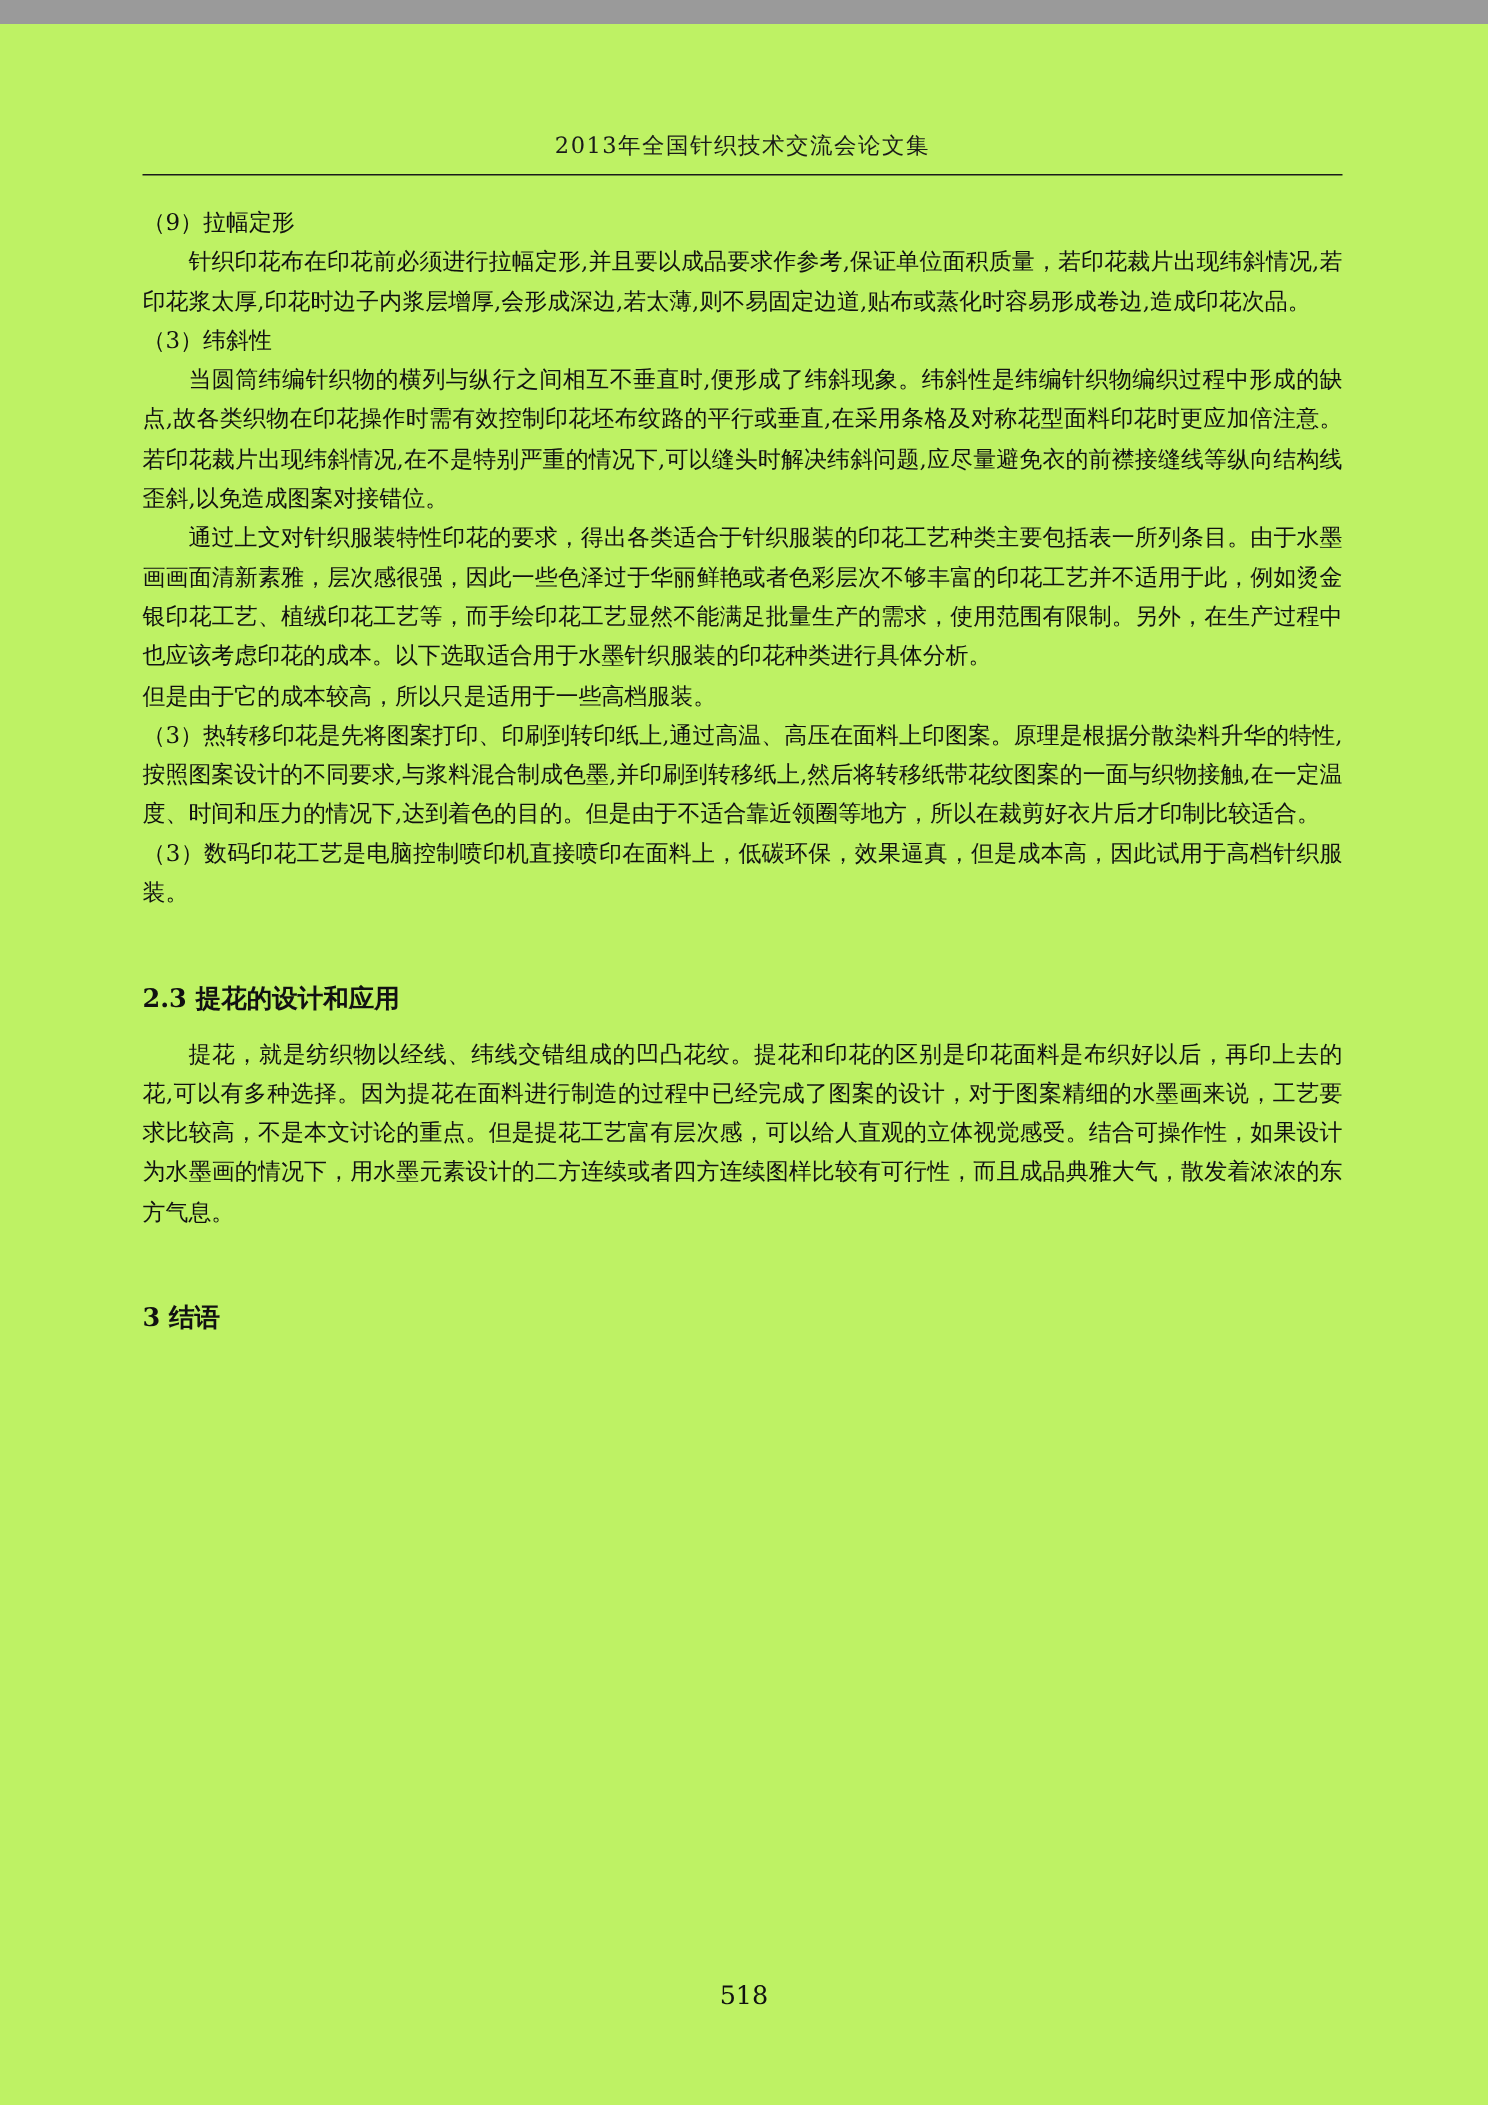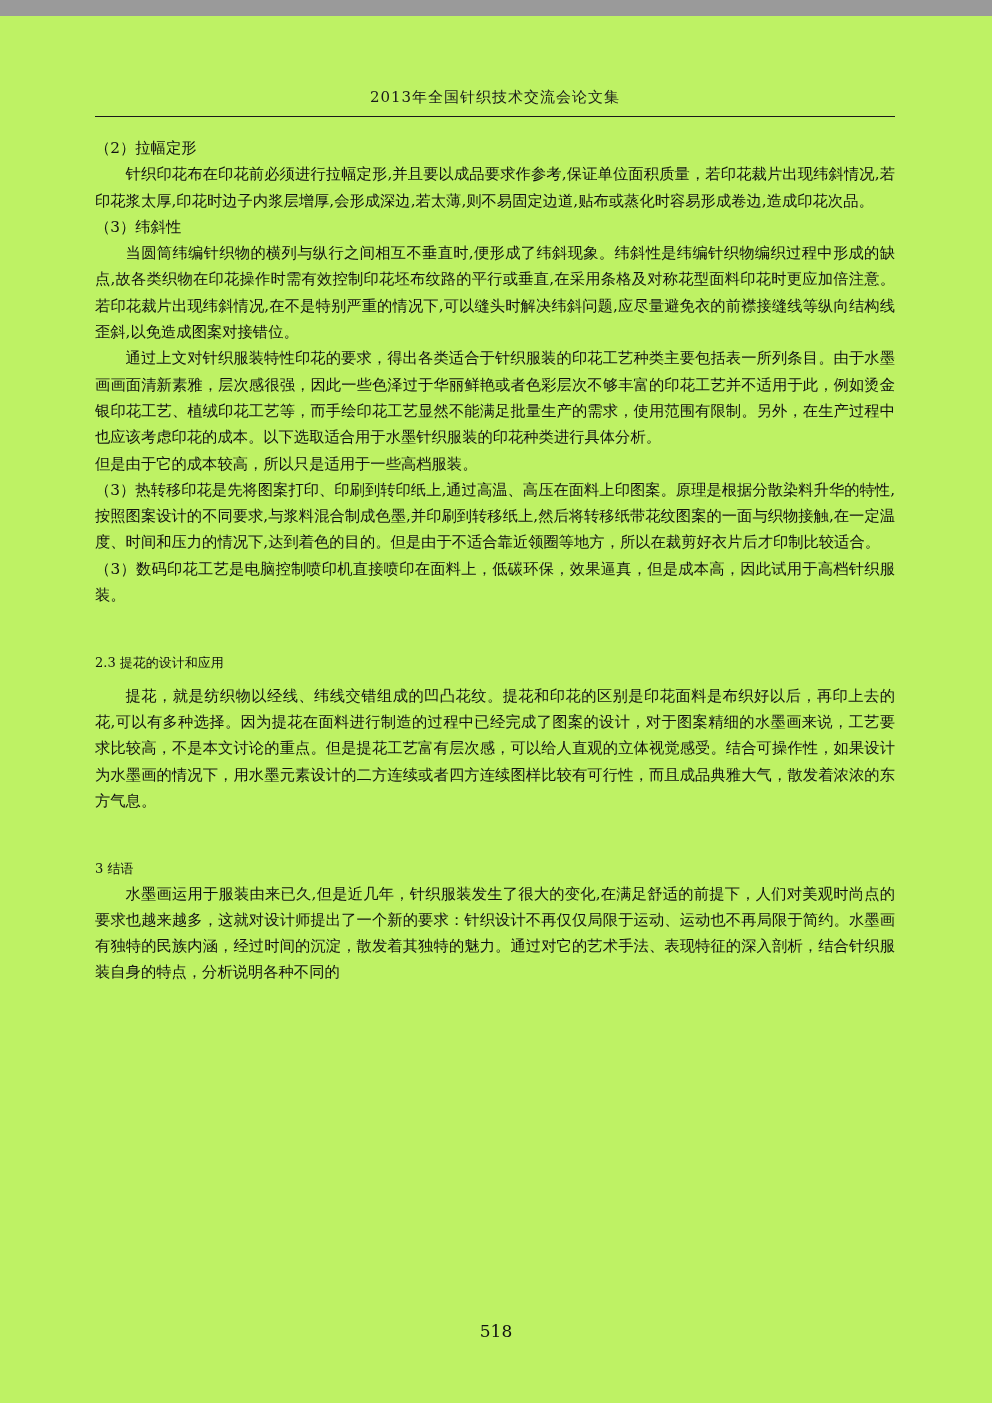--- a/index.html
+++ b/index.html
@@ -53,24 +53,24 @@
   }
   .noindent {
     text-indent: 0;
   }
   .sec-head {
     font-weight: bold;
     margin-top: 2px;
     text-indent: 0;
   }
   .sec-head-spaced {
-    font-weight: normal;
+    font-weight: bold;
     text-indent: 0;
     margin-top: 28px;
-    font-size: 13px;
+    font-size: 17px;
   }
   .gap {
     height: 16px;
   }
   .gap-sm {
     height: 8px;
   }
   .pagenum {
     position: absolute;
     bottom: 78px;
@@ -84,32 +84,31 @@
 </head>
 <body>
 
 <div class="page">
   <div class="sheet">
 
     <div class="header">2013年全国针织技术交流会论文集</div>
     <div class="header-rule"></div>
 
     <div class="body">
-        <p class="noindent">（2）拉幅定形</p>
+        <p class="noindent">（9）拉幅定形</p>
         <p class="indent">针织印花布在印花前必须进行拉幅定形,并且要以成品要求作参考,保证单位面积质量，若印花裁片出现纬斜情况,若印花浆太厚,印花时边子内浆层增厚,会形成深边,若太薄,则不易固定边道,贴布或蒸化时容易形成卷边,造成印花次品。</p>
         <p class="noindent">（3）纬斜性</p>
         <p class="indent">当圆筒纬编针织物的横列与纵行之间相互不垂直时,便形成了纬斜现象。纬斜性是纬编针织物编织过程中形成的缺点,故各类织物在印花操作时需有效控制印花坯布纹路的平行或垂直,在采用条格及对称花型面料印花时更应加倍注意。若印花裁片出现纬斜情况,在不是特别严重的情况下,可以缝头时解决纬斜问题,应尽量避免衣的前襟接缝线等纵向结构线歪斜,以免造成图案对接错位。</p>
         <p class="indent">通过上文对针织服装特性印花的要求，得出各类适合于针织服装的印花工艺种类主要包括表一所列条目。由于水墨画画面清新素雅，层次感很强，因此一些色泽过于华丽鲜艳或者色彩层次不够丰富的印花工艺并不适用于此，例如烫金银印花工艺、植绒印花工艺等，而手绘印花工艺显然不能满足批量生产的需求，使用范围有限制。另外，在生产过程中也应该考虑印花的成本。以下选取适合用于水墨针织服装的印花种类进行具体分析。</p>
         <p class="noindent">但是由于它的成本较高，所以只是适用于一些高档服装。</p>
         <p class="noindent">（3）热转移印花是先将图案打印、印刷到转印纸上,通过高温、高压在面料上印图案。原理是根据分散染料升华的特性,按照图案设计的不同要求,与浆料混合制成色墨,并印刷到转移纸上,然后将转移纸带花纹图案的一面与织物接触,在一定温度、时间和压力的情况下,达到着色的目的。但是由于不适合靠近领圈等地方，所以在裁剪好衣片后才印制比较适合。</p>
         <p class="noindent">（3）数码印花工艺是电脑控制喷印机直接喷印在面料上，低碳环保，效果逼真，但是成本高，因此试用于高档针织服装。</p>
         <div class="gap"></div>
         <p class="sec-head-spaced">2.3 提花的设计和应用</p>
         <div class="gap-sm"></div>
         <p class="indent">提花，就是纺织物以经线、纬线交错组成的凹凸花纹。提花和印花的区别是印花面料是布织好以后，再印上去的花,可以有多种选择。因为提花在面料进行制造的过程中已经完成了图案的设计，对于图案精细的水墨画来说，工艺要求比较高，不是本文讨论的重点。但是提花工艺富有层次感，可以给人直观的立体视觉感受。结合可操作性，如果设计为水墨画的情况下，用水墨元素设计的二方连续或者四方连续图样比较有可行性，而且成品典雅大气，散发着浓浓的东方气息。</p>
         <div class="gap"></div>
         <p class="sec-head-spaced">3  结语</p>
-        <p class="indent">水墨画运用于服装由来已久,但是近几年，针织服装发生了很大的变化,在满足舒适的前提下，人们对美观时尚点的要求也越来越多，这就对设计师提出了一个新的要求：针织设计不再仅仅局限于运动、运动也不再局限于简约。水墨画有独特的民族内涵，经过时间的沉淀，散发着其独特的魅力。通过对它的艺术手法、表现特征的深入剖析，结合针织服装自身的特点，分析说明各种不同的</p>
       </div>
 
   </div>
   <div class="pagenum">518</div>
 </div>
 
 </body></html>

